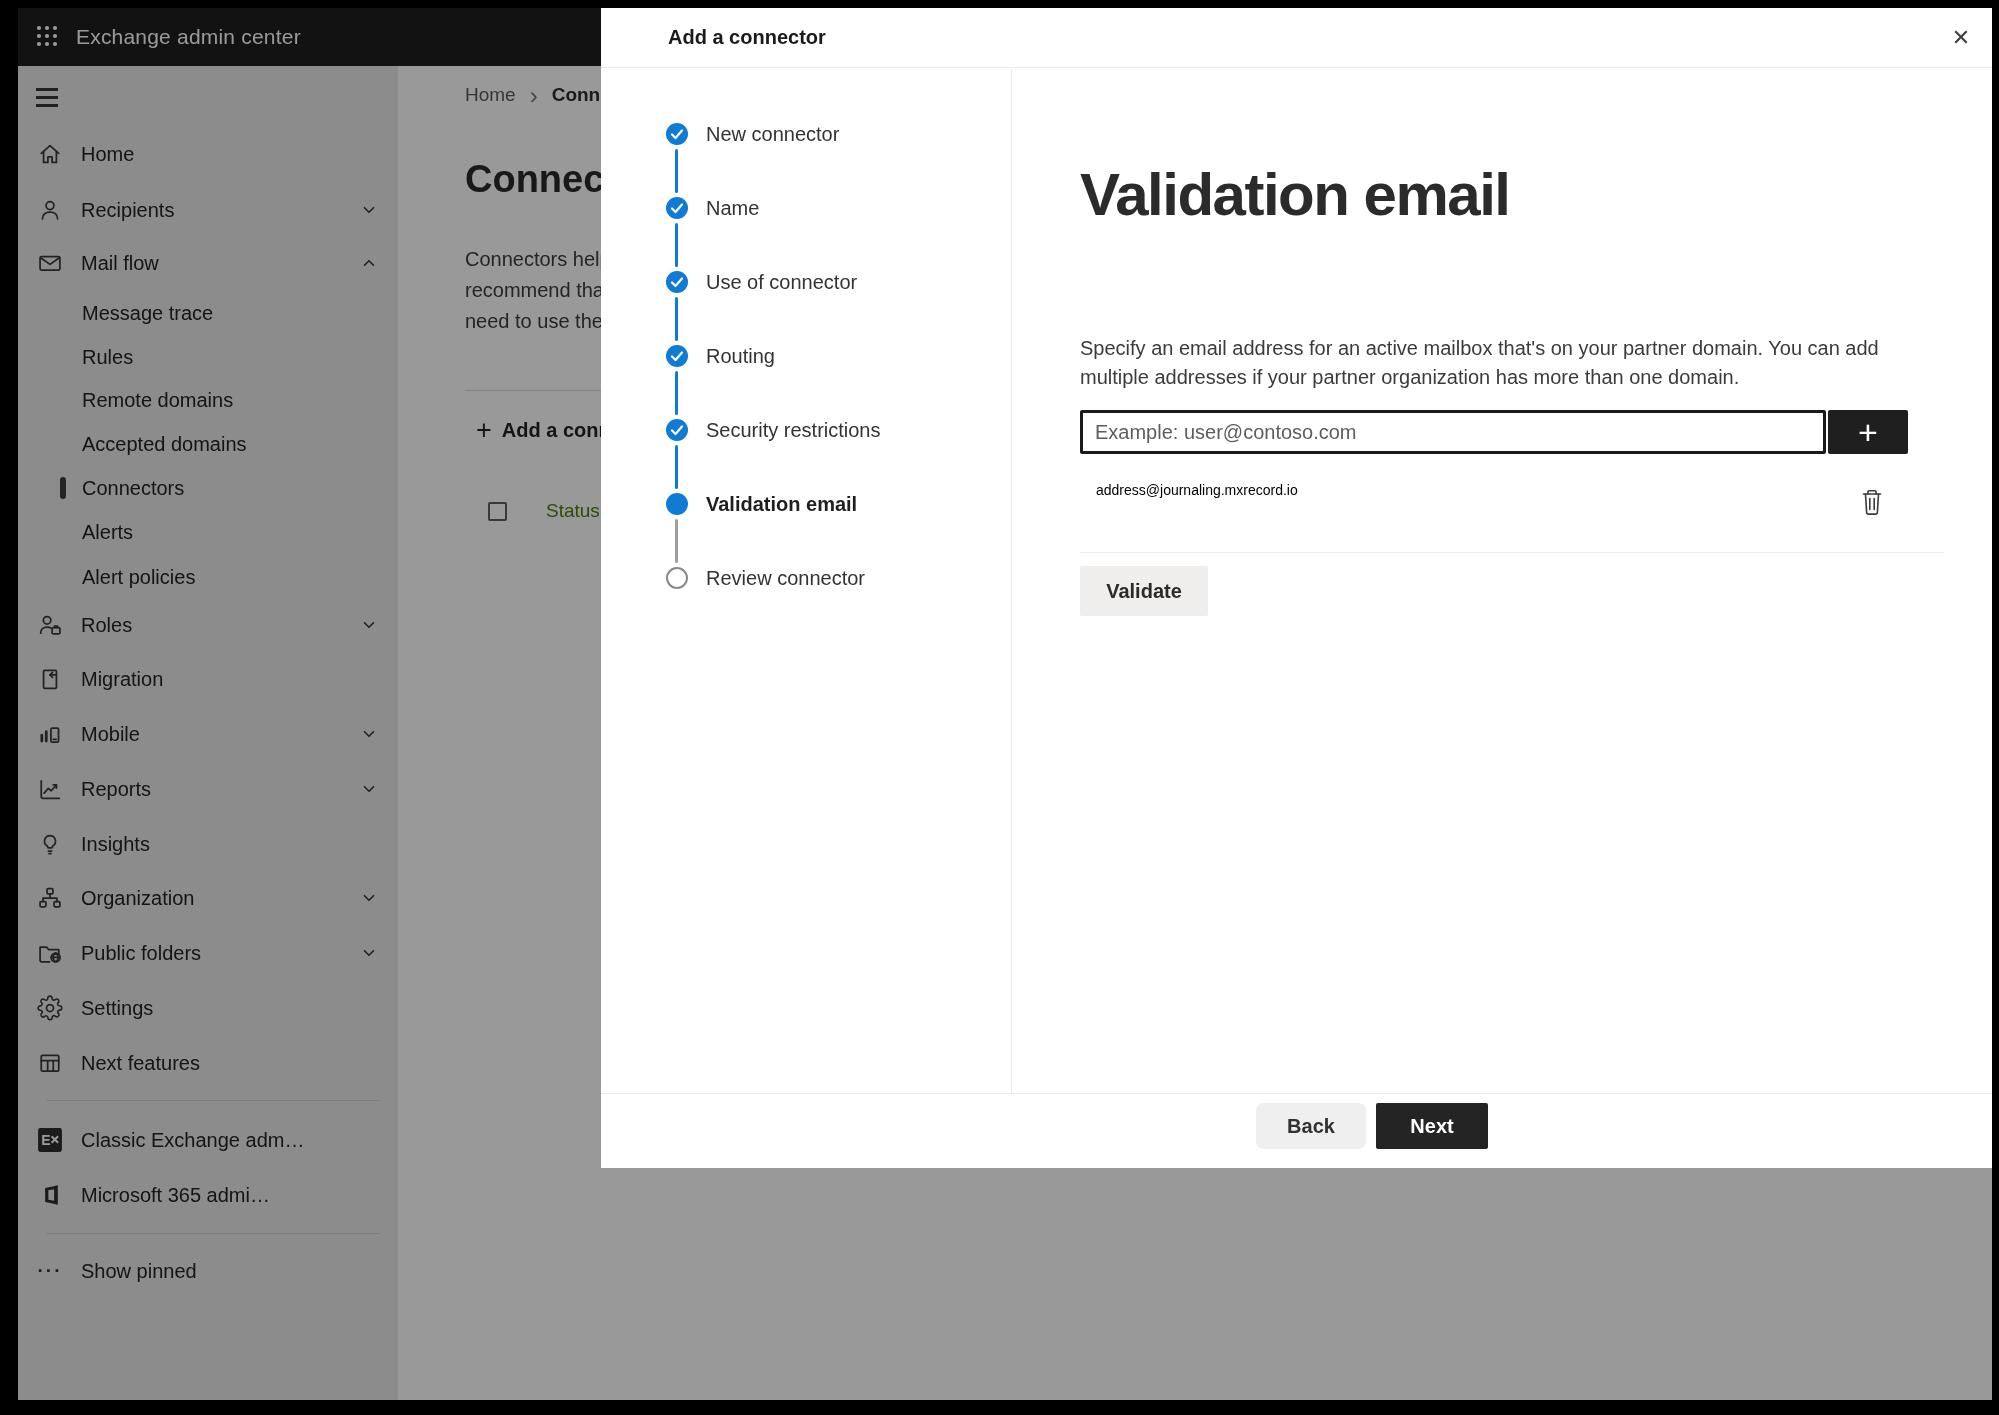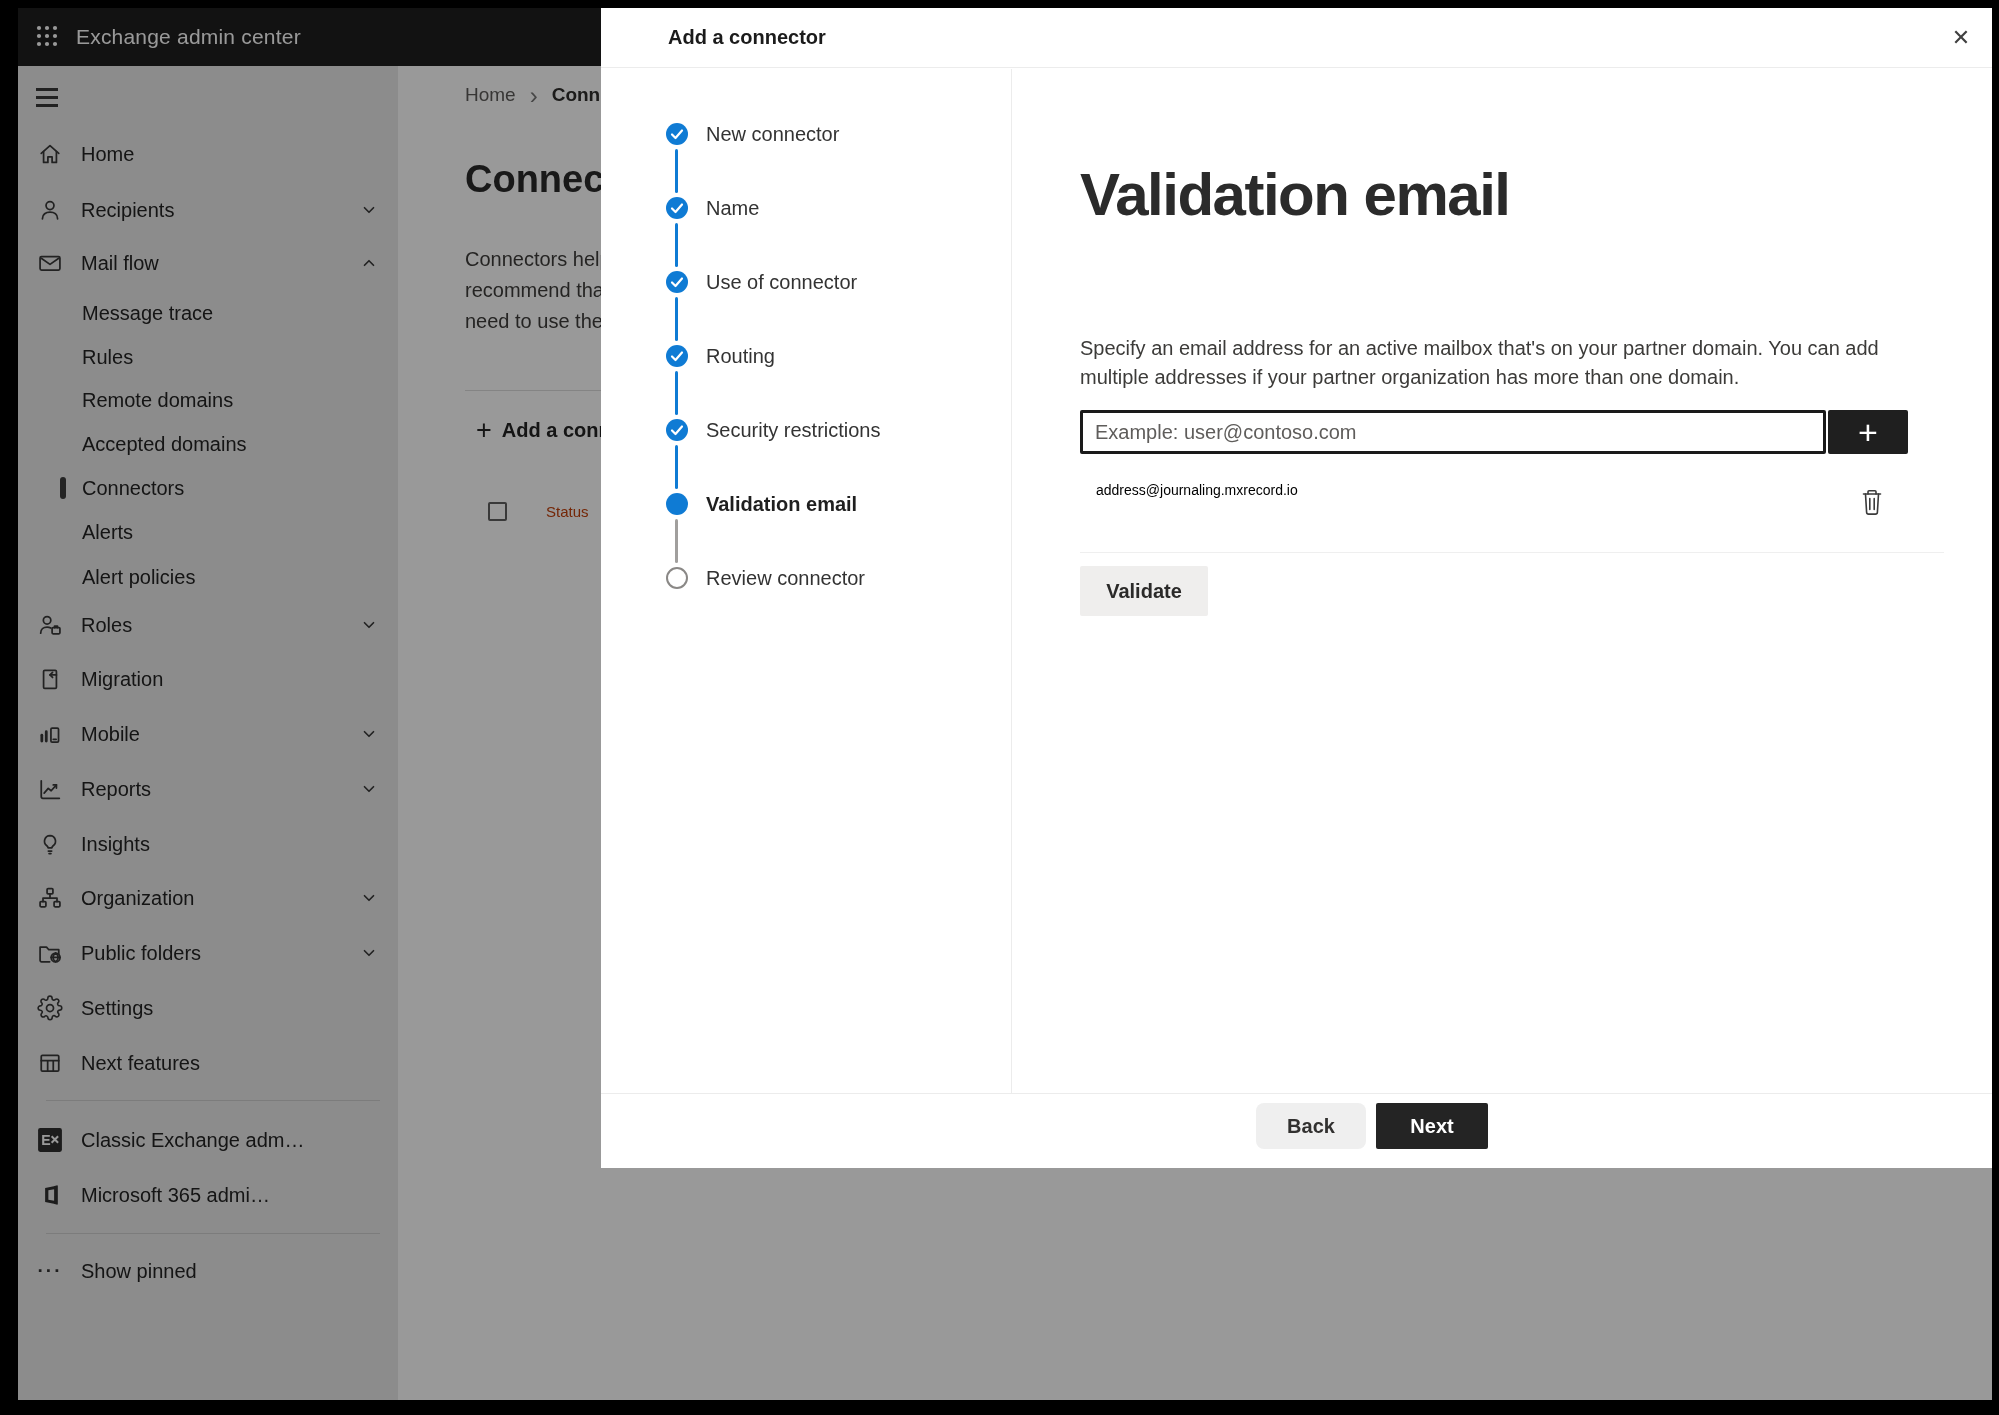--- a/index.html
+++ b/index.html
@@ -33,21 +33,21 @@
   .crumb-sep { color:#777; font-size:24px; margin:0 14px; line-height:19px; }
   .crumb-cur { color:#2f2e2c; font-weight:600; }
   .page-h1 { position:absolute; left:67px; top:92px; font-size:38px; font-weight:700; color:#2b2b2b; white-space:nowrap; }
   .page-intro { position:absolute; left:67px; top:178px; font-size:20px; line-height:31px; color:#3e3d3b; white-space:nowrap; }
   .page-divider { position:absolute; left:67px; right:0; top:324px; height:1px; background:#dcdcdc; }
   .add-conn { position:absolute; left:78px; top:342px; height:44px; display:flex; align-items:center; background:none; border:none; cursor:pointer; }
   .add-conn .plus { font-size:27px; font-weight:300; color:#242424; margin-right:10px; }
   .add-conn .lbl { font-size:20px; font-weight:600; color:#242424; white-space:nowrap; }
   .table-head { position:absolute; left:90px; top:430px; height:30px; display:flex; align-items:center; }
   .checkbox { width:19px; height:19px; border:2px solid #5f5f5f; border-radius:2px; background:transparent; cursor:pointer; }
-  .status-lbl { font-size:15px; color:#c2410c; margin-left:39px; }
+  .status-lbl { font-size:19px; color:#4d7c0f; margin-left:39px; }
 
   
   .overlay { position:absolute; inset:0; background:rgba(0,0,0,0.40); z-index:50; }
 
   
   .modal { position:absolute; left:583px; top:0; width:1391px; height:1160px; background:#fff; z-index:100; }
   .modal-header { position:absolute; left:0; top:0; right:0; height:60px; border-bottom:1px solid #ececec; display:flex; align-items:center; }
   .modal-title { font-size:20px; font-weight:700; color:#1b1b1b; margin-left:67px; }
   .close-btn { position:absolute; right:14px; top:13px; width:34px; height:34px; background:none; border:none; cursor:pointer; font-size:22px; color:#404040; line-height:34px; }
 

